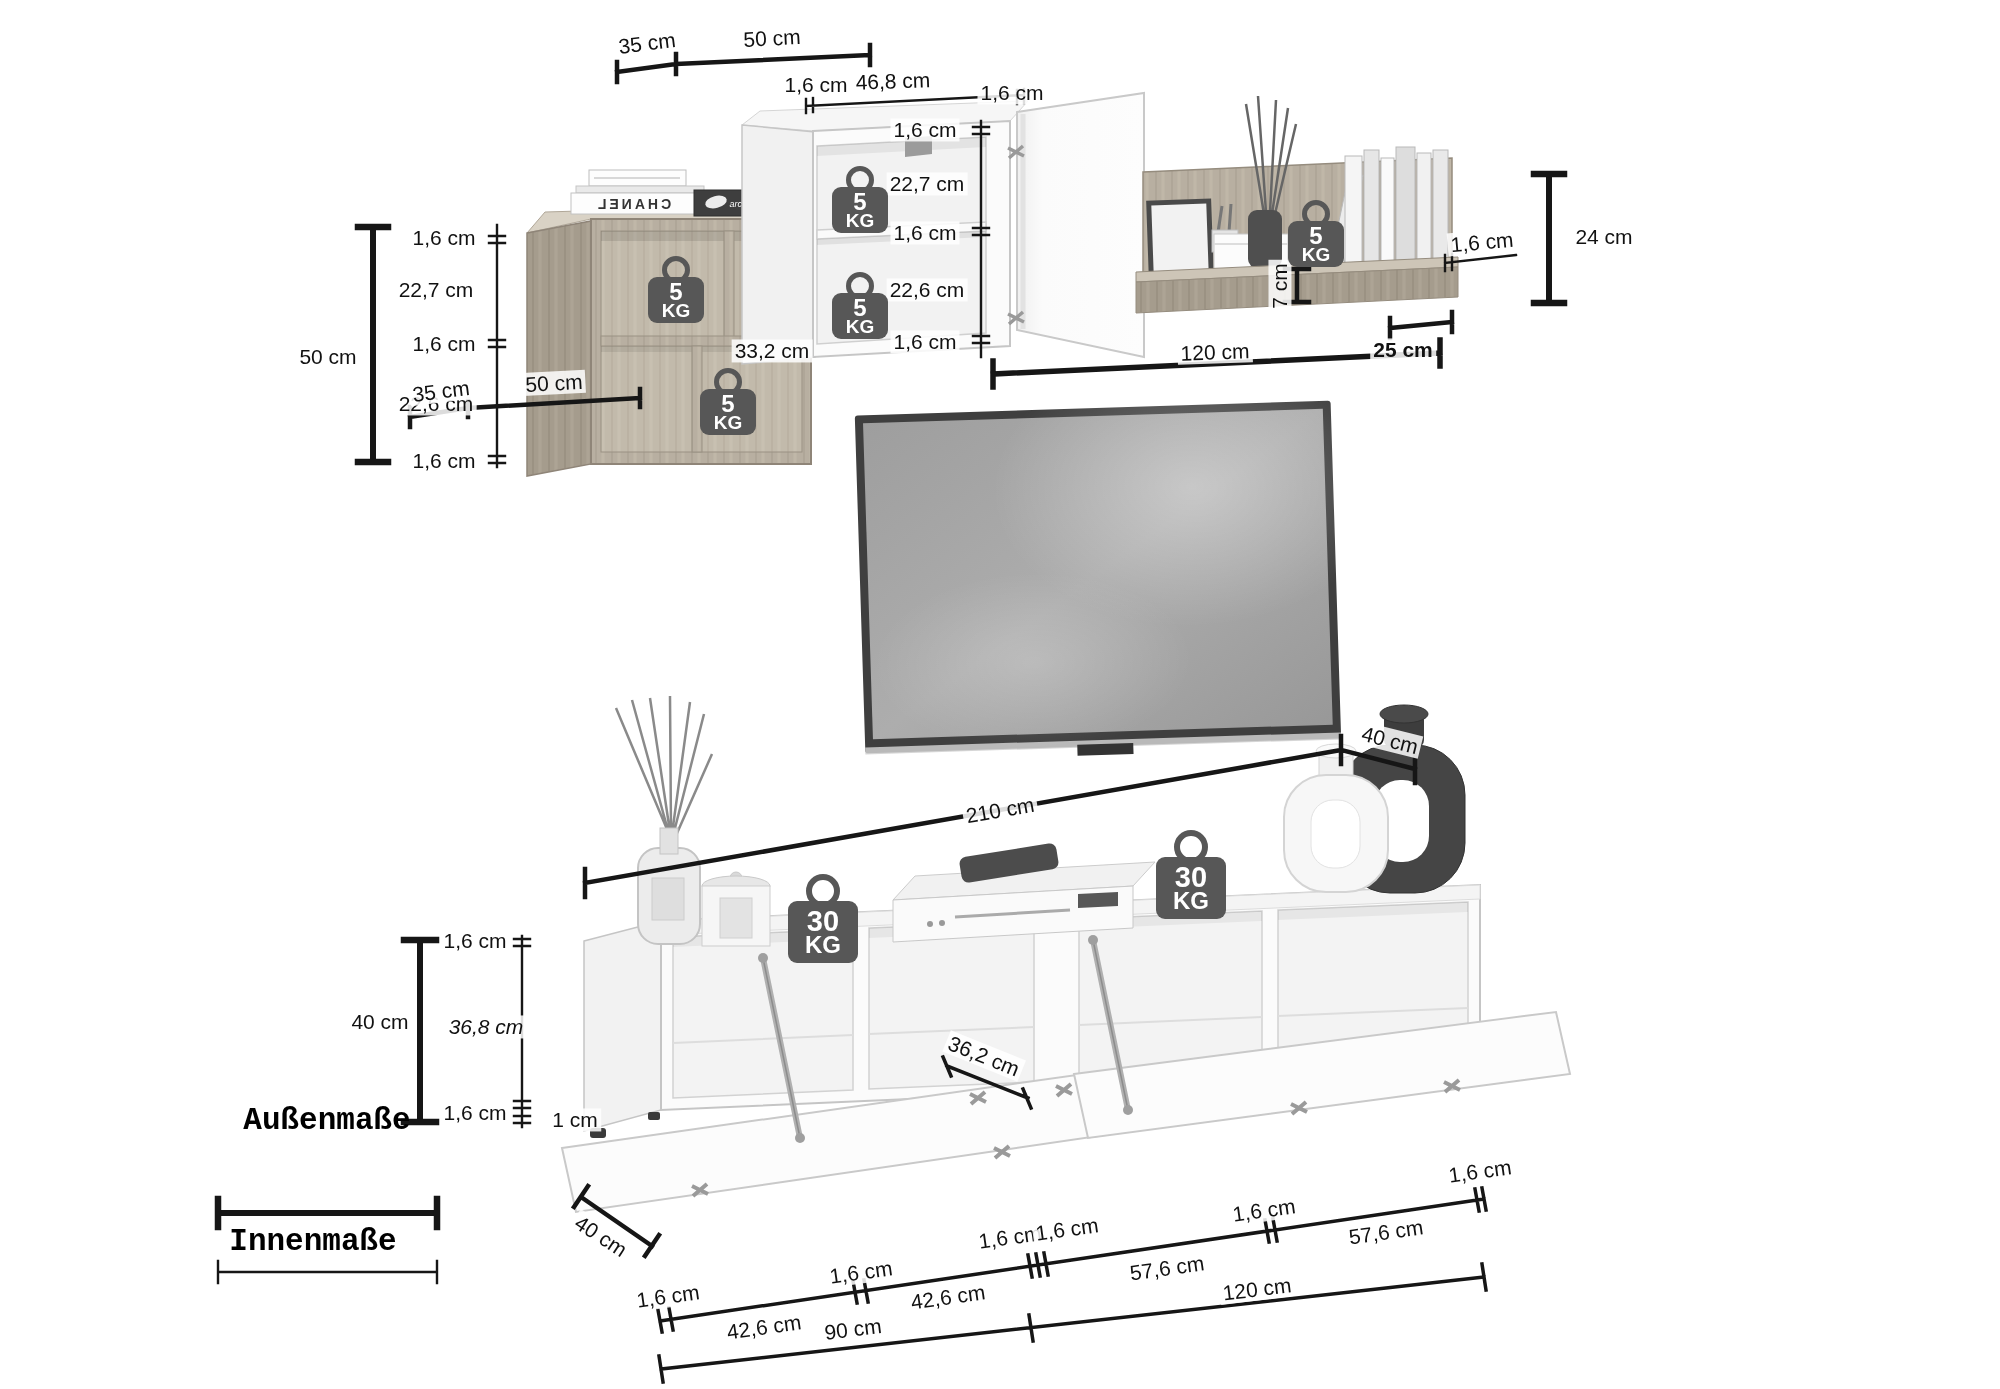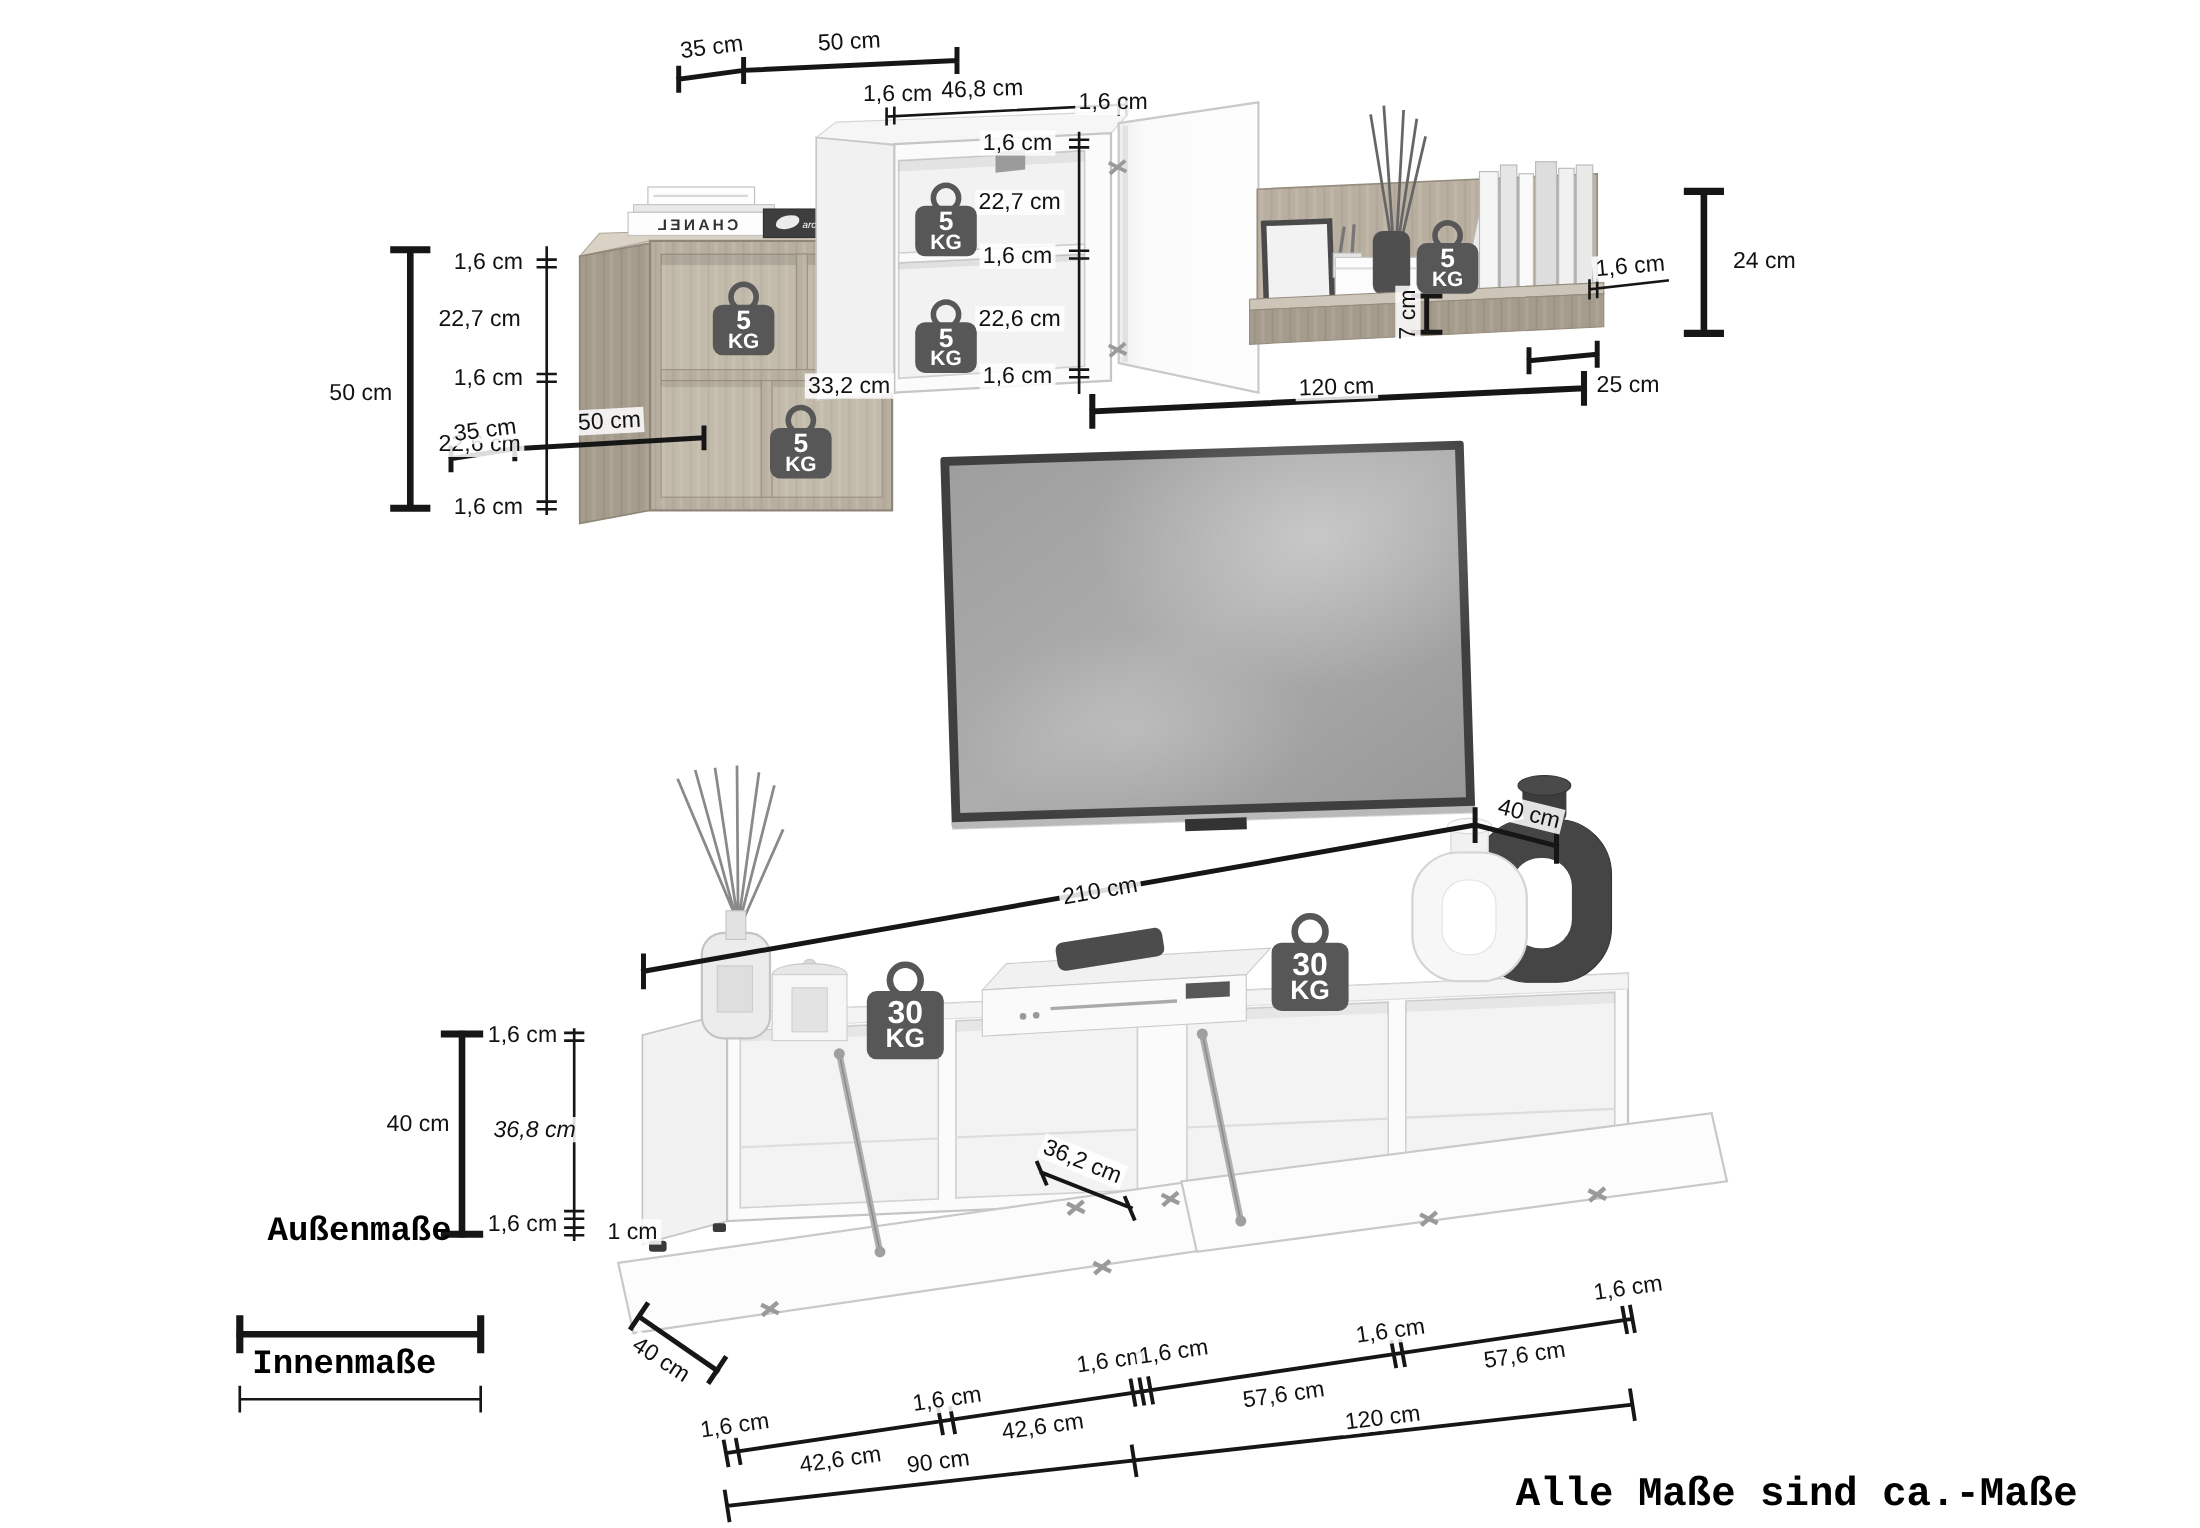--- a/index.html
+++ b/index.html
@@ -255,21 +255,21 @@
       <div class="dim" style="left: 893px; top: 81px; transform: translate(-50%, -50%) rotate(-2deg);">46,8 cm</div>
       <div class="dim" style="left: 1012px; top: 93px;">1,6 cm</div>
       <div class="dim" style="left: 925px; top: 130px;">1,6 cm</div>
       <div class="dim" style="left: 927px; top: 184px;">22,7 cm</div>
       <div class="dim" style="left: 925px; top: 233px;">1,6 cm</div>
       <div class="dim" style="left: 927px; top: 290px;">22,6 cm</div>
       <div class="dim" style="left: 925px; top: 342px;">1,6 cm</div>
       <div class="dim" style="left: 1482px; top: 242px; transform: translate(-50%, -50%) rotate(-5deg);">1,6 cm</div>
       <div class="dim" style="left: 1604px; top: 237px;">24 cm</div>
       <div class="dim" style="left: 1280px; top: 286px; transform: translate(-50%, -50%) rotate(-90deg);">7 cm</div>
-      <div class="dim" style="left: 1480px; top: 350px;">25 cm</div>
+      <div class="dim" style="left: 1403px; top: 350px; font-weight: bold;">25 cm</div>
       <div class="dim" style="left: 1215px; top: 352px; transform: translate(-50%, -50%) rotate(-2deg);">120 cm</div>
       <div class="dim" style="left: 1000px; top: 810px; transform: translate(-50%, -50%) rotate(-10deg);">210 cm</div>
       <div class="dim" style="left: 1390px; top: 740px; transform: translate(-50%, -50%) rotate(14deg);">40 cm</div>
       <div class="dim" style="left: 475px; top: 941px;">1,6 cm</div>
       <div class="dim" style="left: 380px; top: 1022px;">40 cm</div>
       <div class="dim" style="left: 486px; top: 1027px; font-style: italic;">36,8 cm</div>
       <div class="dim" style="left: 475px; top: 1113px;">1,6 cm</div>
       <div class="dim" style="left: 553px; top: 1120px; margin-left: 22px;">1 cm</div>
       <div class="dim" style="left: 984px; top: 1056px; transform: translate(-50%, -50%) rotate(22deg);">36,2 cm</div>
       <div class="dim" style="left: 601px; top: 1236px; transform: translate(-50%, -50%) rotate(33deg);">40 cm</div>
@@ -334,15 +334,14 @@
           <span class="unit">KG</span>
         </div>
       </div>
     </div>
 
 <div>
   <div class="legend-label" style="left:327px;top:1120px">Außenmaße</div>
   <div class="legend-label" style="left:313px;top:1241px">Innenmaße</div>
 </div>
 
-<div id="footer-note">Alle Maße sind ca.-Maße</div>
 
 </div>
 
 </body></html>

